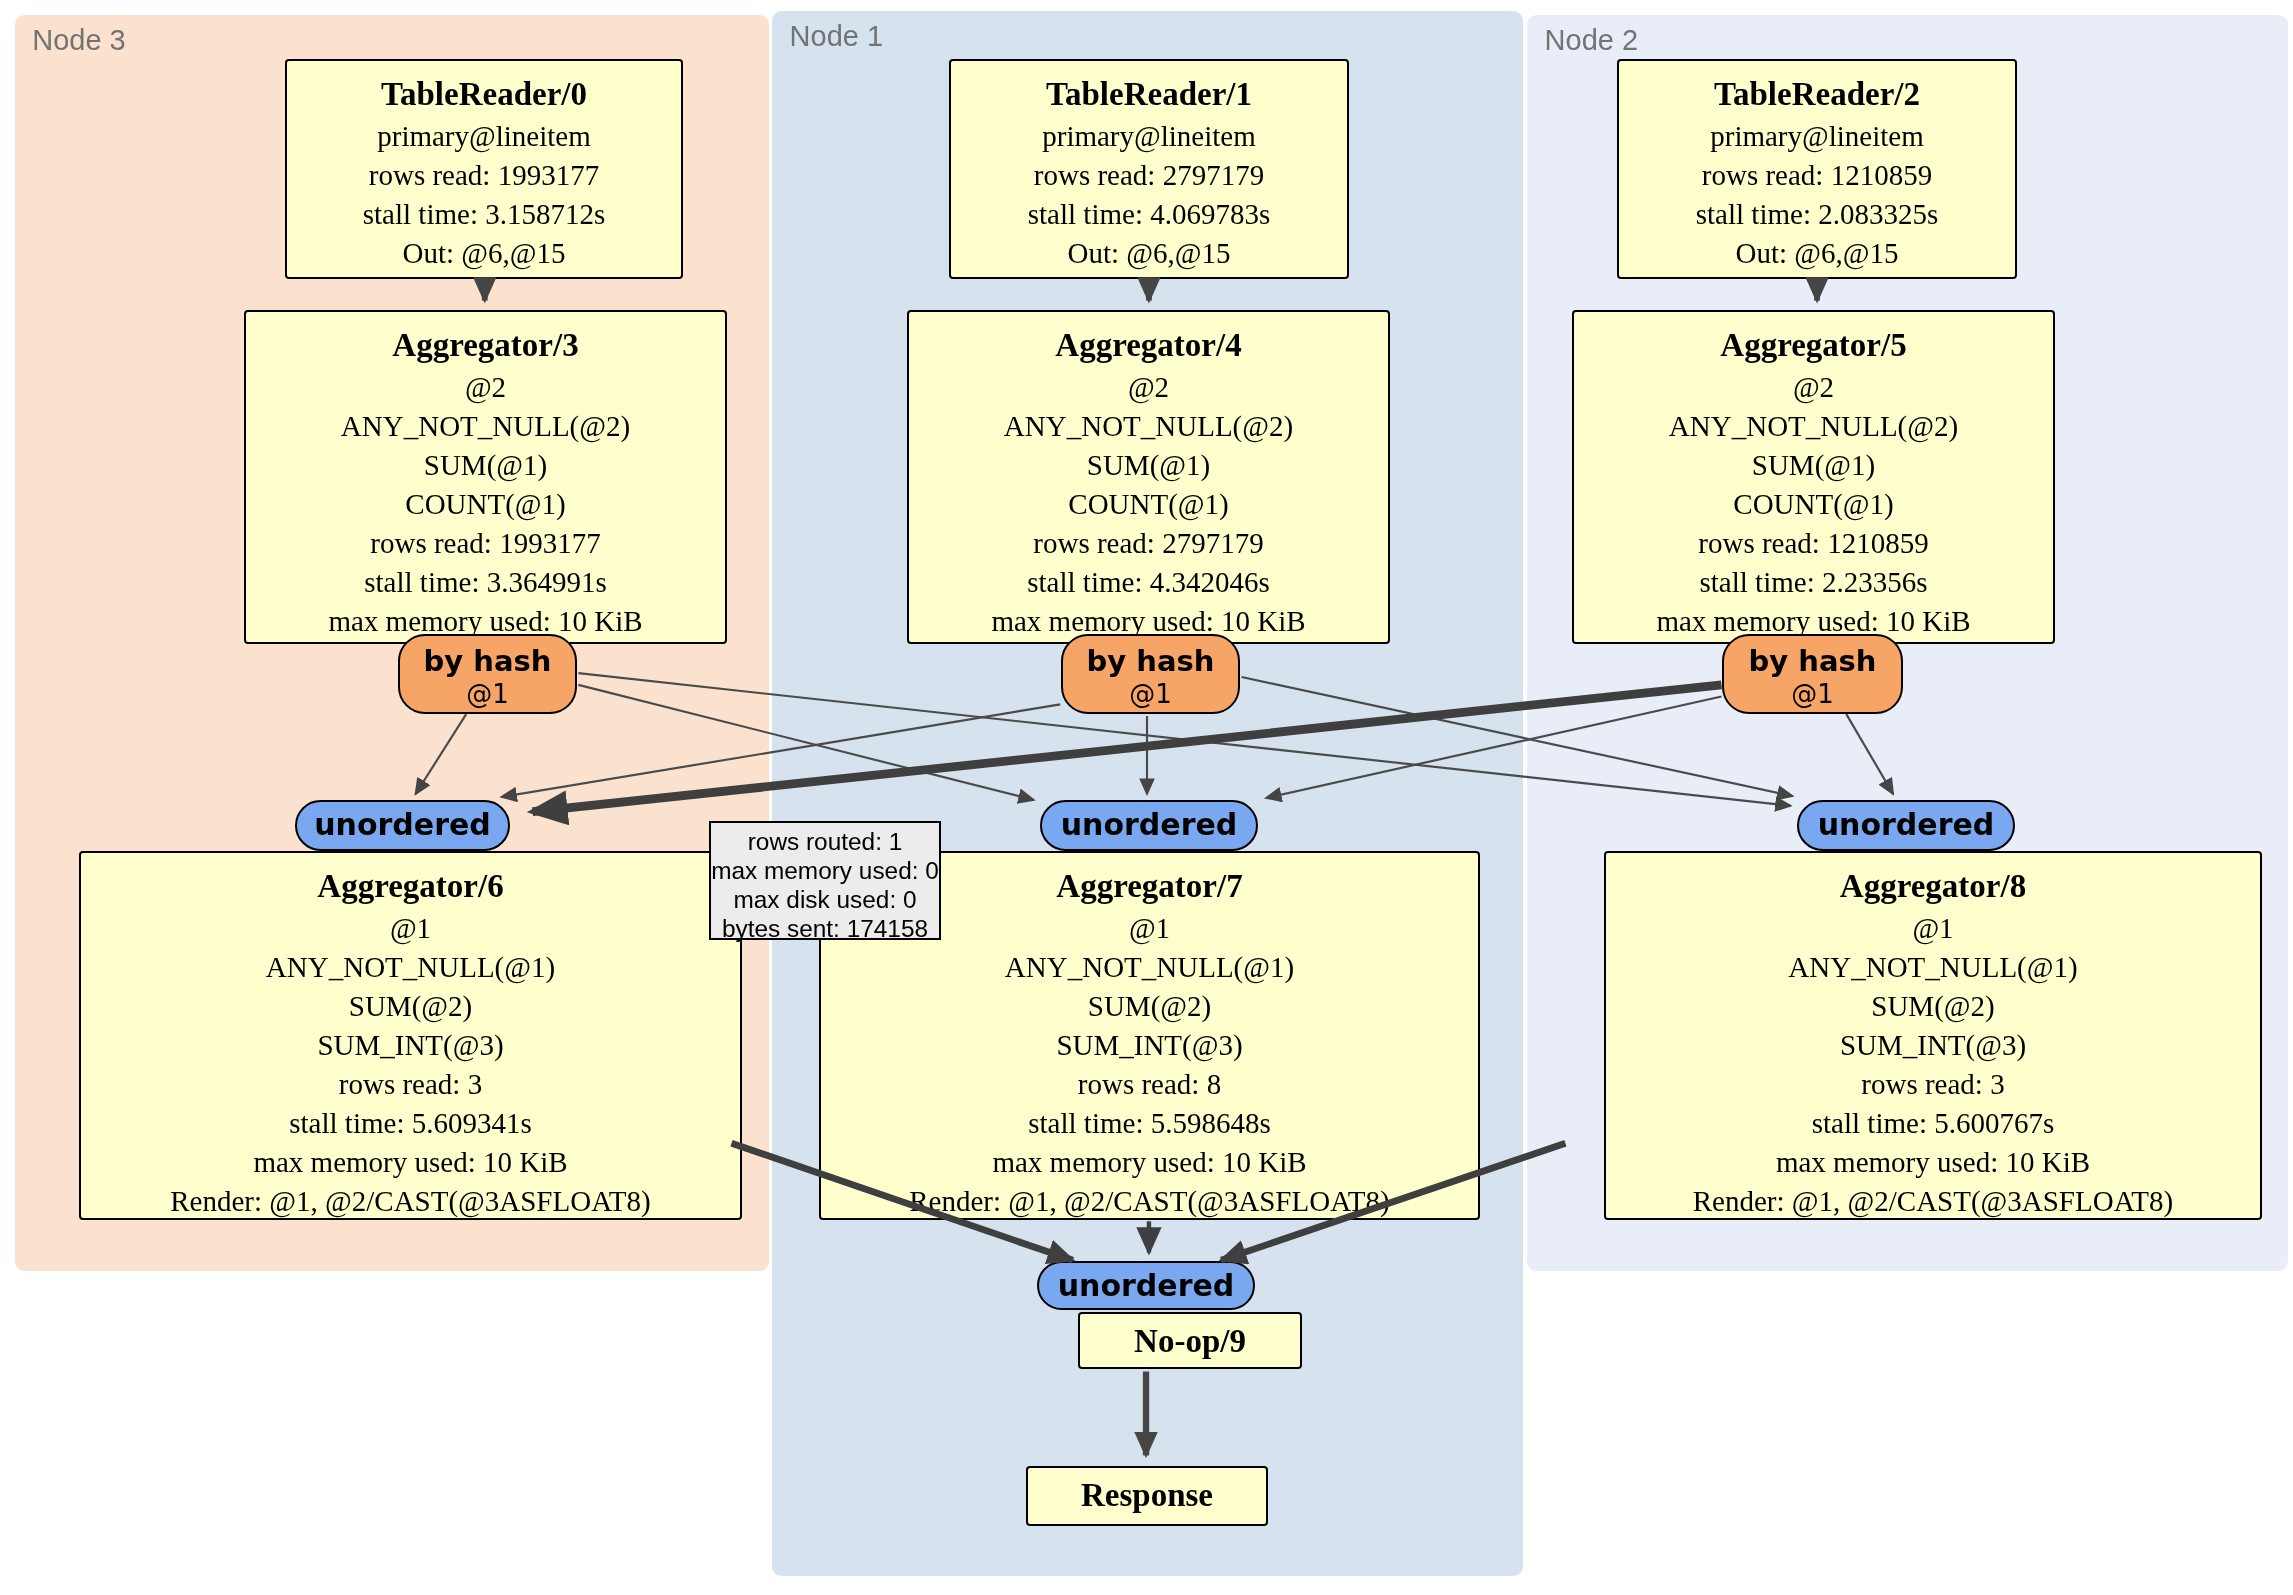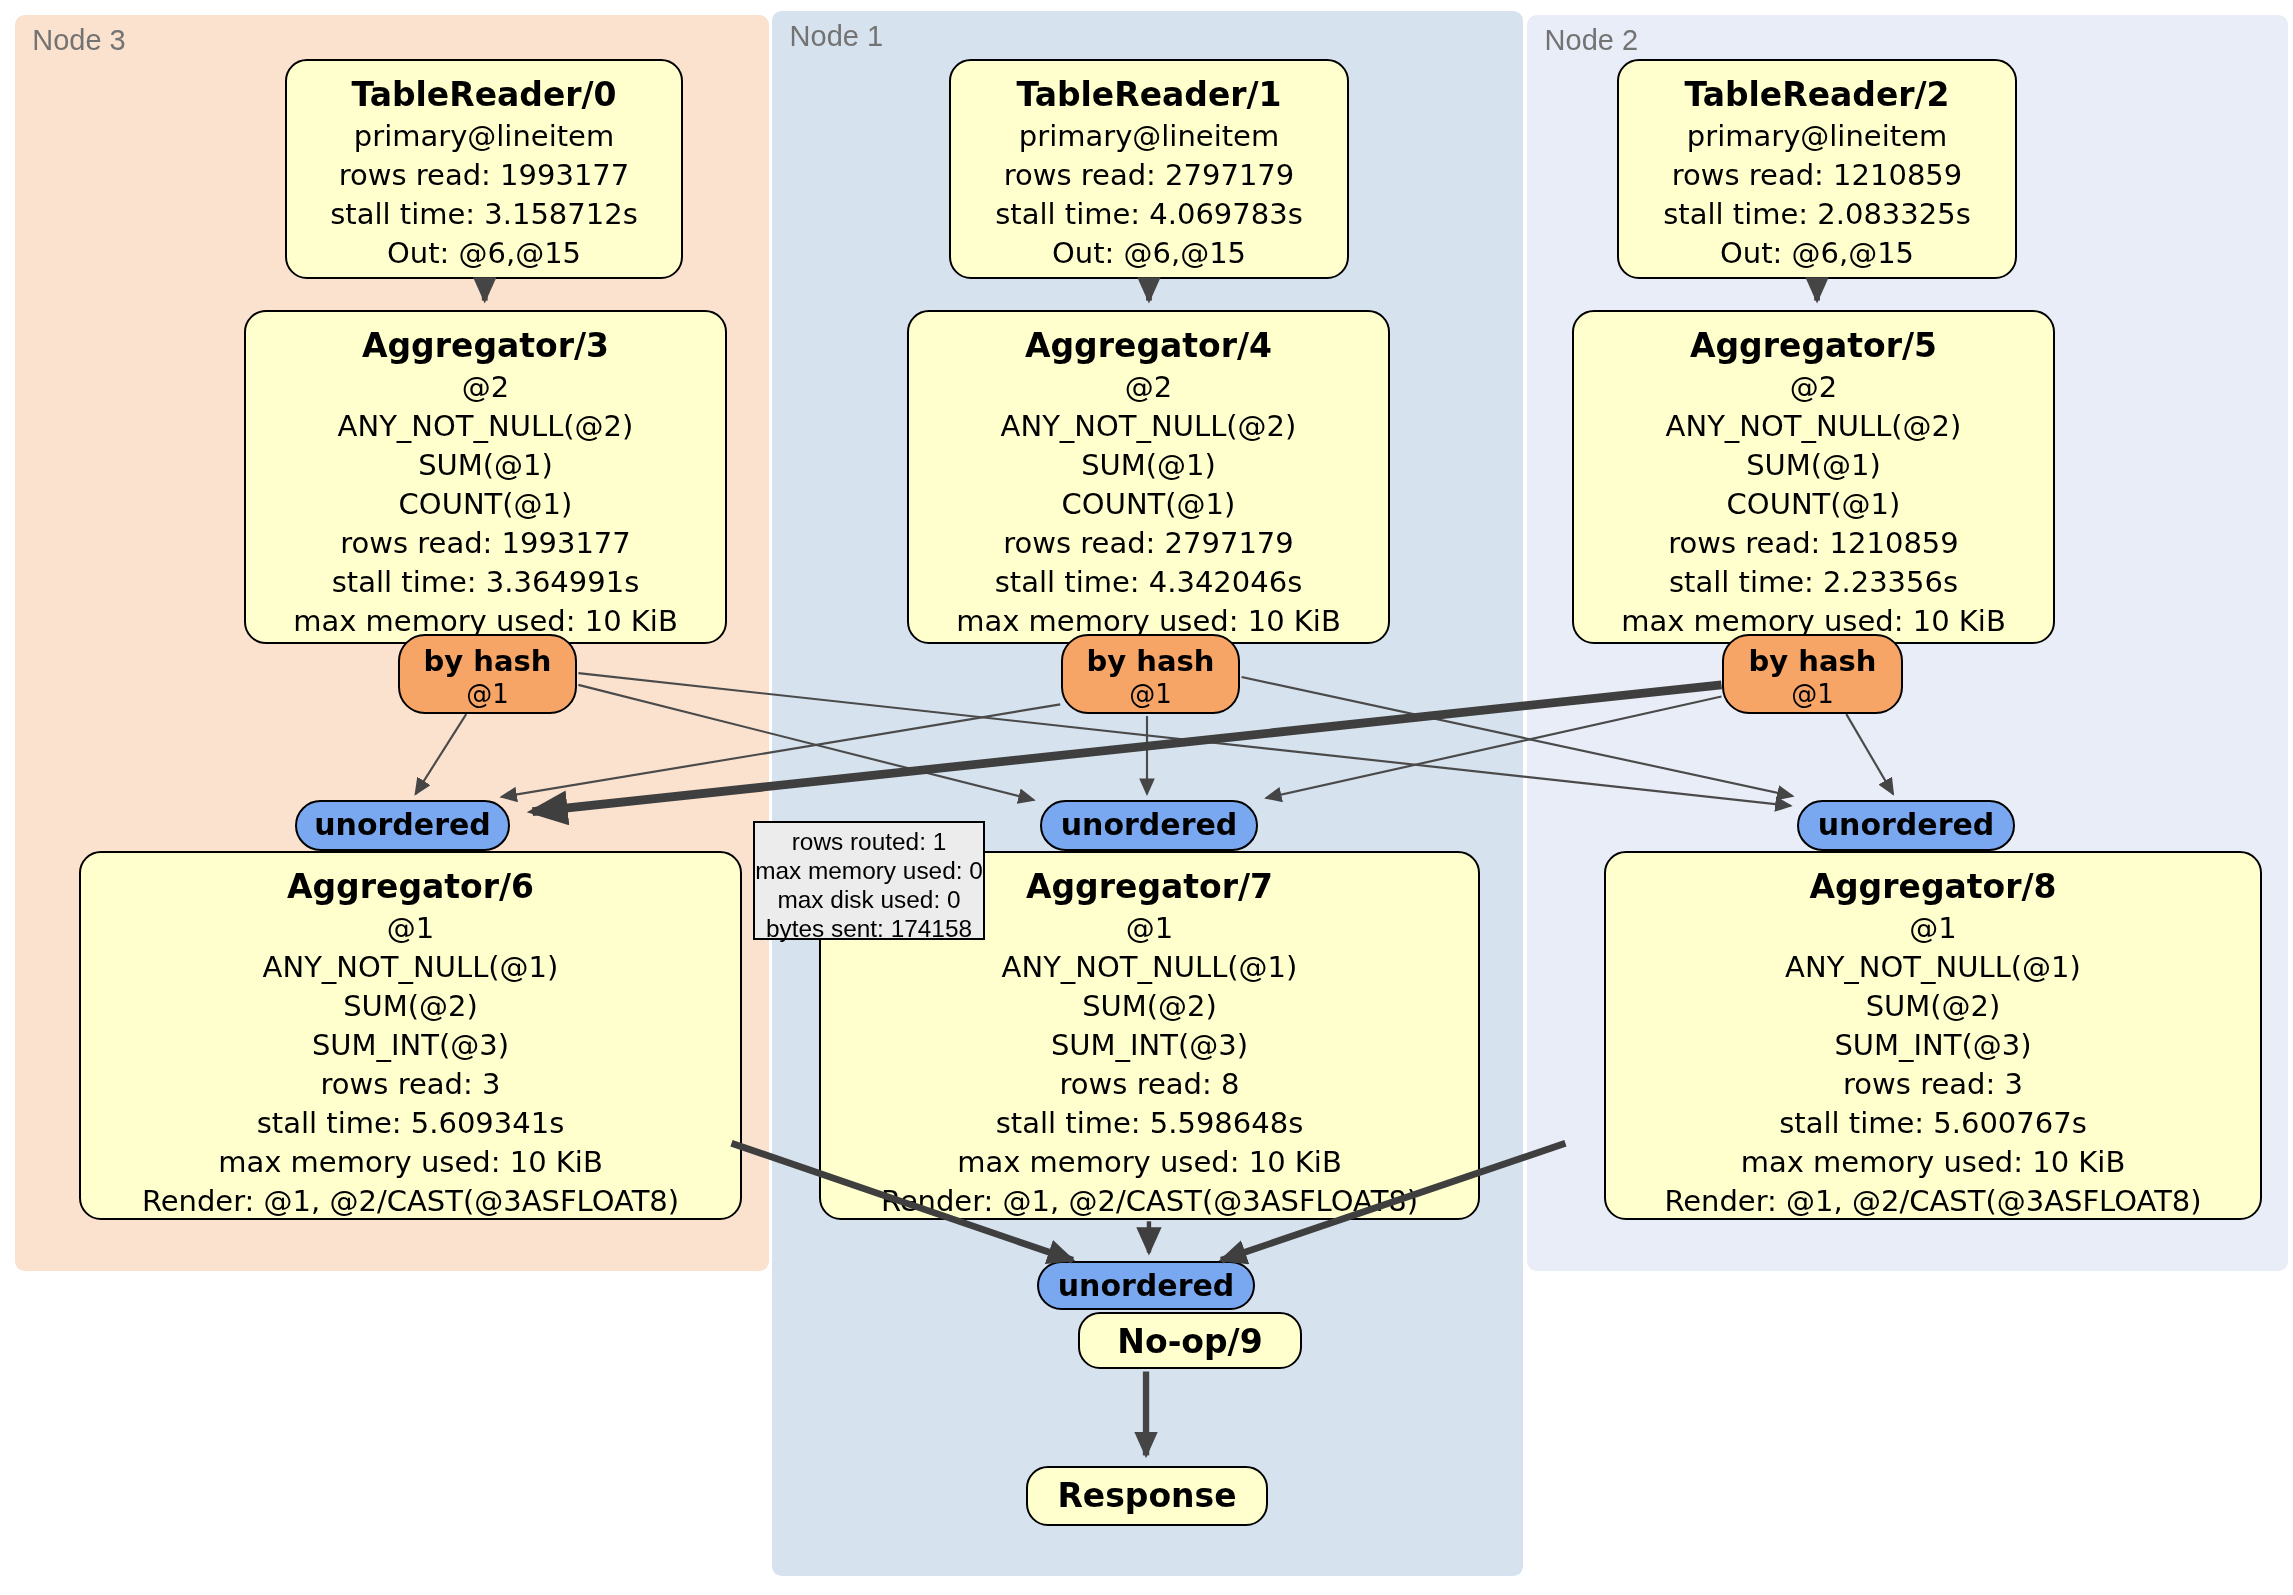--- a/index.html
+++ b/index.html
@@ -2,22 +2,22 @@
 <html><head>
 <meta charset="utf-8">
 <style>
   html,body{margin:0;padding:0;background:#ffffff;}
   #stage{position:relative;width:2294px;height:1596px;background:#ffffff;overflow:hidden;
          font-family:"DejaVu Sans",sans-serif;color:#000;}
   .panel{position:absolute;border-radius:9.8px;}
   .plabel{position:absolute;top:9.8px;left:17.6px;font-family:"Liberation Sans",sans-serif;
           font-size:29px;color:#737373;}
   svg.edges{position:absolute;left:0;top:0;pointer-events:none;}
-  .pbox{position:absolute;background:#ffffce;border:2.9px solid #000;border-radius:22px;
-        text-align:center;box-sizing:border-box;padding-top:10.7px;}
+  .pbox{position:absolute;background:#ffffce;border:2.9px solid #000;border-radius:4px;
+        text-align:center;box-sizing:border-box;padding-top:10.7px;font-family:Liberation Serif, serif;}
   .pbox .t{font-size:33px;font-weight:bold;line-height:45px;}
   .pbox .l{font-size:29px;line-height:39px;white-space:nowrap;}
   .router{position:absolute;background:#f7a567;border:2.9px solid #000;border-radius:27px;
           text-align:center;box-sizing:border-box;padding-top:6.8px;}
   .router .t{font-size:29px;font-weight:bold;line-height:37px;}
   .router .k{font-size:26px;line-height:29px;}
   .sync{position:absolute;background:#7aa8f0;border:2.9px solid #000;border-radius:26px;
         text-align:center;font-weight:bold;font-size:30px;line-height:45px;box-sizing:border-box;}
   .tooltip{position:absolute;background:#ececec;border:2px solid #000;text-align:center;
            font-family:"Liberation Sans",sans-serif;font-size:24.4px;line-height:29px;
@@ -186,21 +186,21 @@
       <marker id="ah-b" markerUnits="userSpaceOnUse" markerWidth="46" markerHeight="36" refX="36" refY="18" orient="auto">
         <path d="M0,0 L42,18 L0,36 z" fill="#3f3f3f"></path>
       </marker>
     </defs>
     <line style="pointer-events:stroke;" x1="1765" y1="702" x2="546" y2="832" stroke="#3f3f3f" stroke-width="9" marker-end="url(#ah-b)"></line>
     <line x1="750" y1="1172" x2="1100" y2="1292" stroke="#3f3f3f" stroke-width="7" marker-end="url(#ah-m2)"></line>
     <line x1="1178" y1="1252" x2="1178" y2="1284" stroke="#3f3f3f" stroke-width="4.5" marker-end="url(#ah-m2)"></line>
     <line x1="1605" y1="1172" x2="1252" y2="1292" stroke="#3f3f3f" stroke-width="7" marker-end="url(#ah-m2)"></line>
   </svg>
 
-  <div class="tooltip" style="left:709px;top:821px;width:232px;height:119px;margin-left:44px;">
+  <div class="tooltip" style="left:709px;top:821px;width:232px;height:119px;">
     <div>rows routed: 1</div>
     <div>max memory used: 0</div>
     <div>max disk used: 0</div>
     <div>bytes sent: 174158</div>
   </div>
 
 </div>
 
 
 </body></html>

